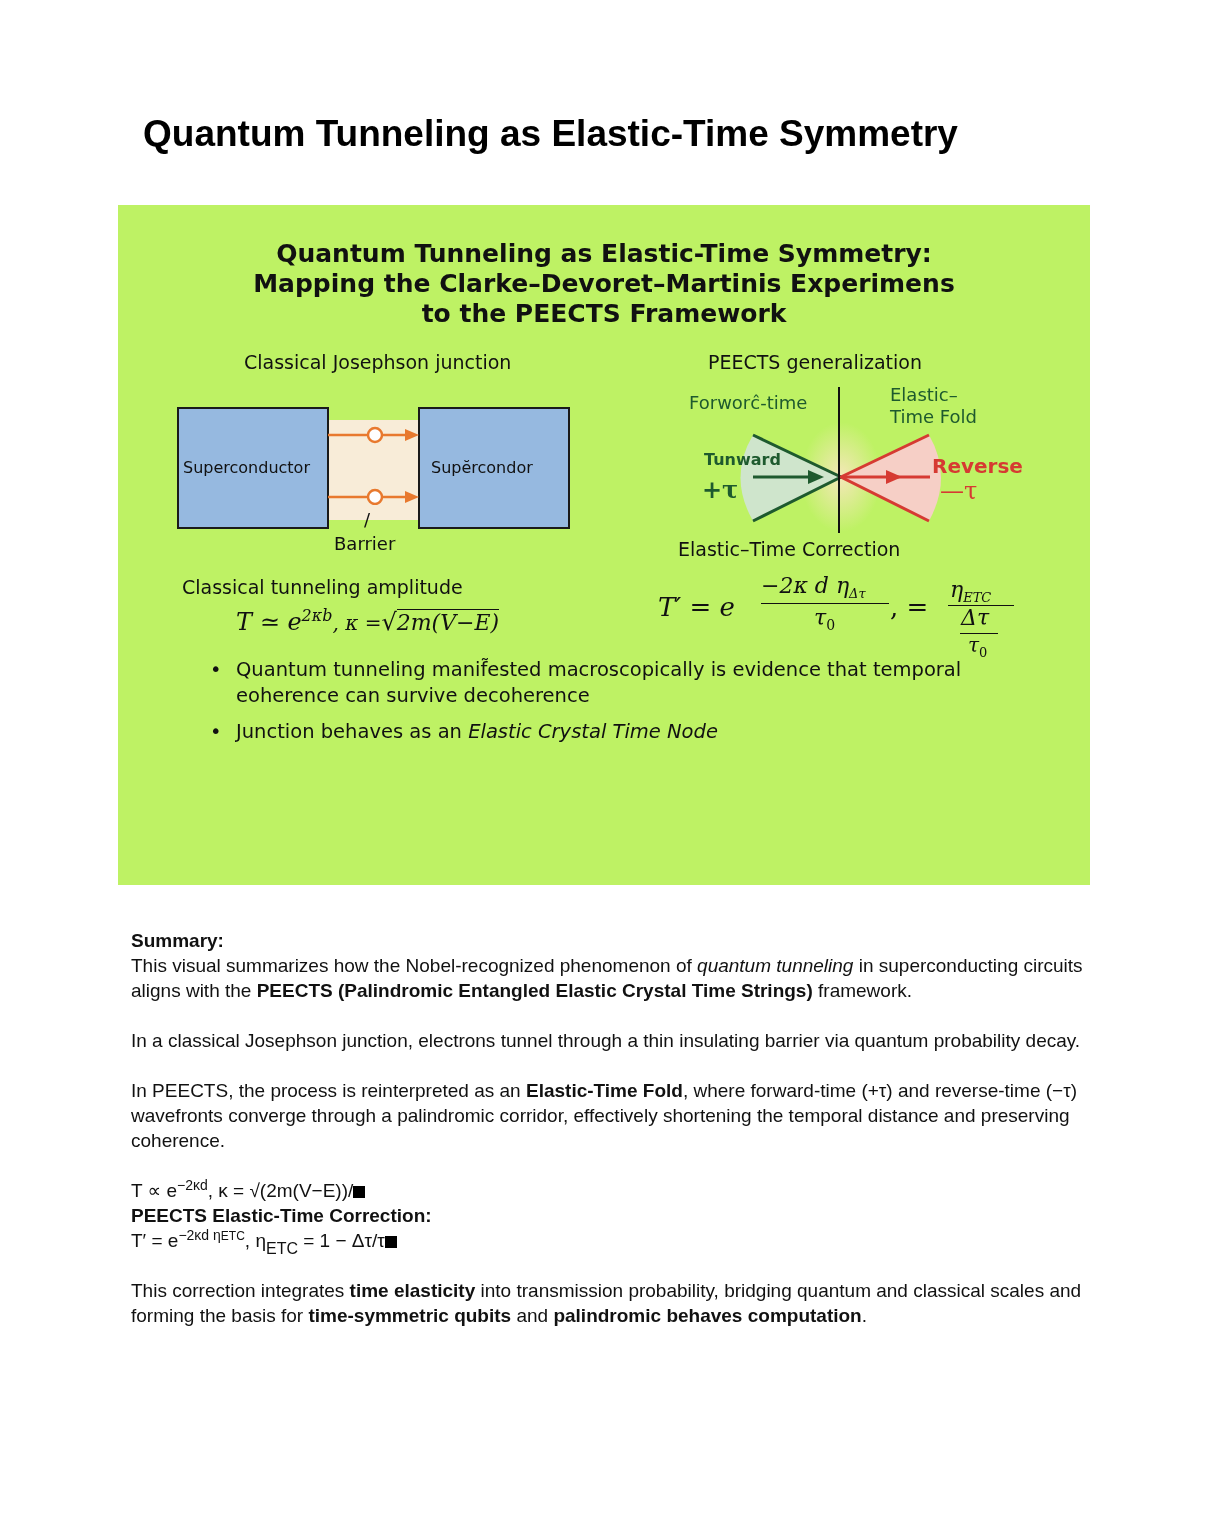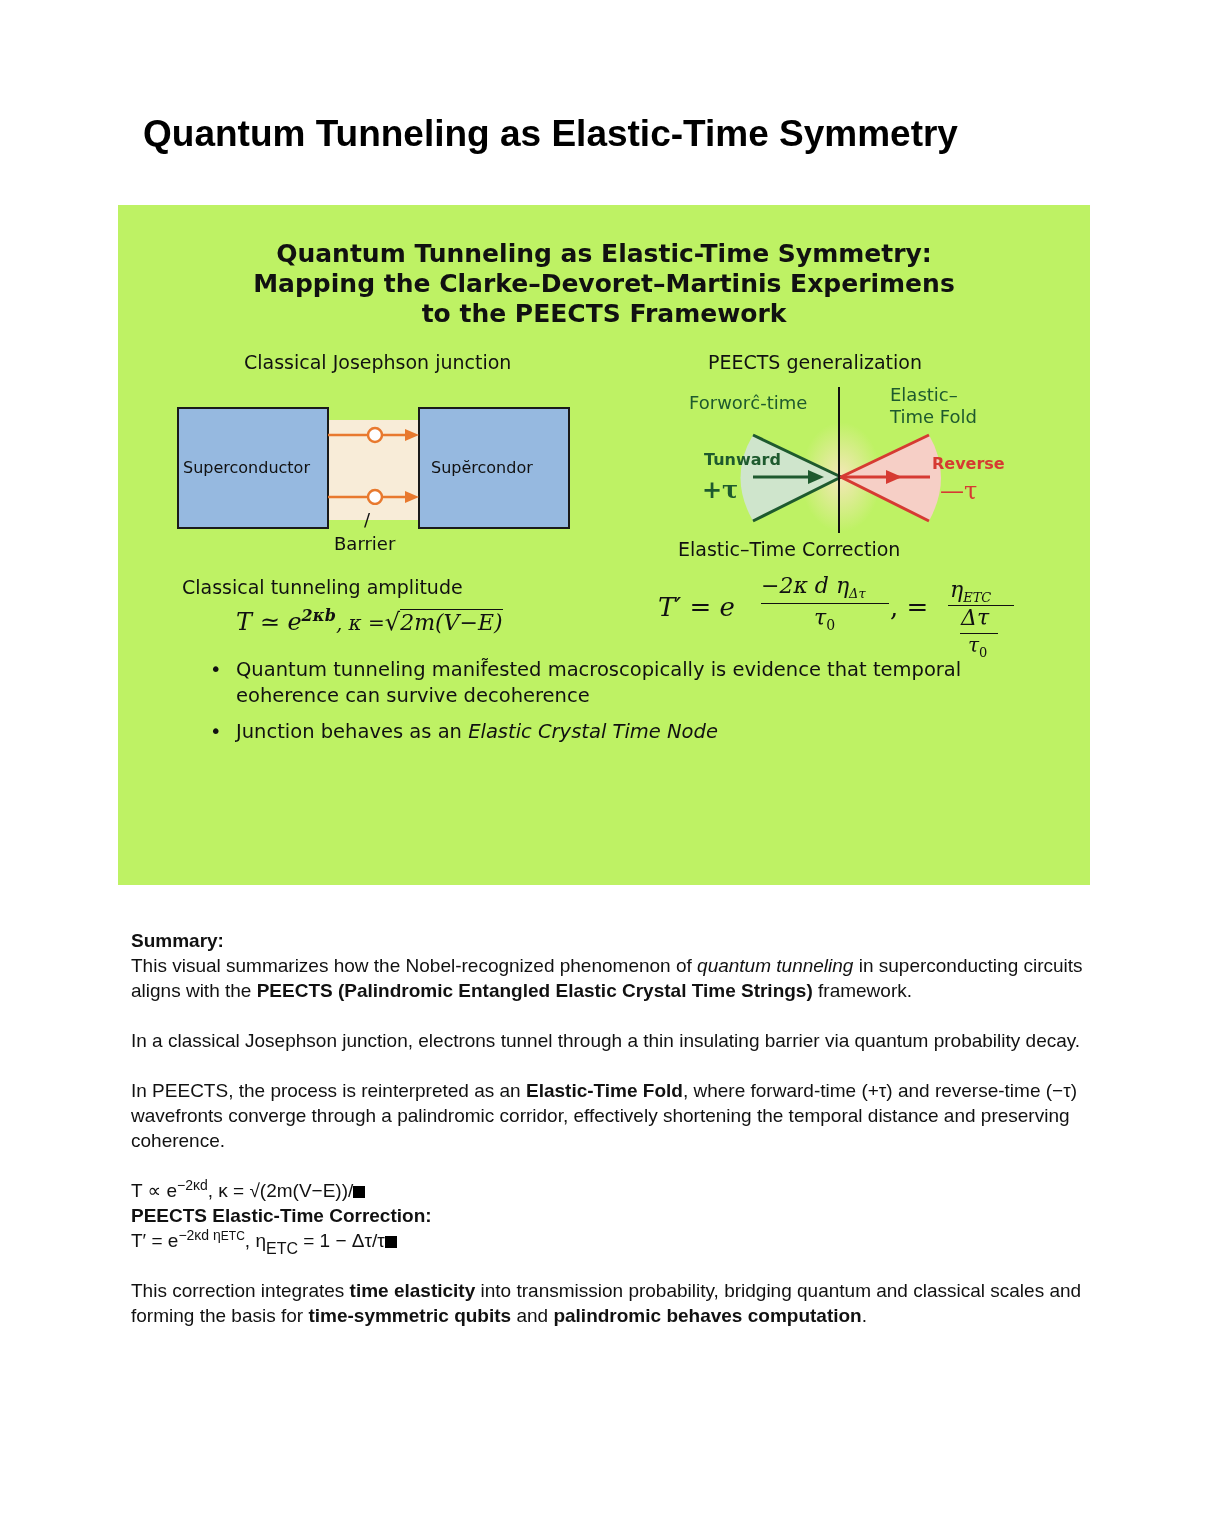--- a/index.html
+++ b/index.html
@@ -83,27 +83,27 @@
     </g>
   </svg>
 
   <div class="sc-label" style="left:571px; top:187px; font-size:18px; color:#1e5a2e;">Forworĉ-time</div>
   <div class="sc-label" style="left:772px; top:179px; font-size:18px; color:#1e5a2e; line-height:22px;">
     <div>Elastic–</div>
     <div>Time Fold</div>
   </div>
   <div class="sc-label" style="left:544px; top:245px; font-size:16px; font-weight:bold; color:#1e5a2e;margin-left:42px;">Tunward</div>
   <div class="math" style="left:584px; top:270px; font-size:24px; font-style:normal; font-weight:bold; color:#1e5a2e;">+τ</div>
-  <div class="sc-label" style="left:814px; top:249px; font-size:16px; font-weight:bold; color:#d63a32;">Reverse</div>
+  <div class="sc-label" style="left:814px; top:249px; font-size:20px; font-weight:bold; color:#d63a32;">Reverse</div>
   <div class="math" style="left:822px; top:272px; font-size:24px; font-style:normal; color:#d63a32;">—τ</div>
   <div class="sec-head" style="left:560px; top:333px;">Elastic–Time Correction</div>
 
   <div class="sec-head" style="left:64px; top:371px;">Classical tunneling amplitude</div>
   <div class="math" style="left:118px; top:401px; font-size:24px;">
-    <span>T ≃ e</span><sup style="font-size:16px;font-weight:bold;">2κb</sup><span style="font-size:20px;">, κ =</span><span style="font-style:normal;">√</span><span style="border-top:1.5px solid #111; font-size:22px;">2m(V−E)</span>
+    <span>T ≃ e</span><sup style="font-size:16px;">2κb</sup><span style="font-size:20px;">, κ =</span><span style="font-style:normal;">√</span><span style="border-top:1.5px solid #111; font-size:22px;">2m(V−E)</span>
   </div>
 
   <div class="math" style="left:540px; top:382px; font-size:26px;">
     <span style="position:absolute; left:0; top:5px;">T′ = e</span>
     <span style="position:absolute; left:103px; top:-14px; font-size:22px;"><span>−2κ d  η</span><sub style="font-size:13px;">Δτ</sub></span>
     <span style="position:absolute; left:103px; top:16px; width:128px; border-top:1.5px solid #111;"></span>
     <span style="position:absolute; left:156px; top:18px; font-size:22px;"><span>τ</span><sub style="font-size:14px; font-style:normal;">0</sub></span>
     <span style="position:absolute; left:232px; top:5px; font-style:normal;">, =</span>
     <span style="position:absolute; left:292px; top:-10px; font-size:22px;"><span>η</span><sub style="font-size:13px;">ETC</sub></span>
     <span style="position:absolute; left:290px; top:18px; width:66px; border-top:1.5px solid #111;"></span>

